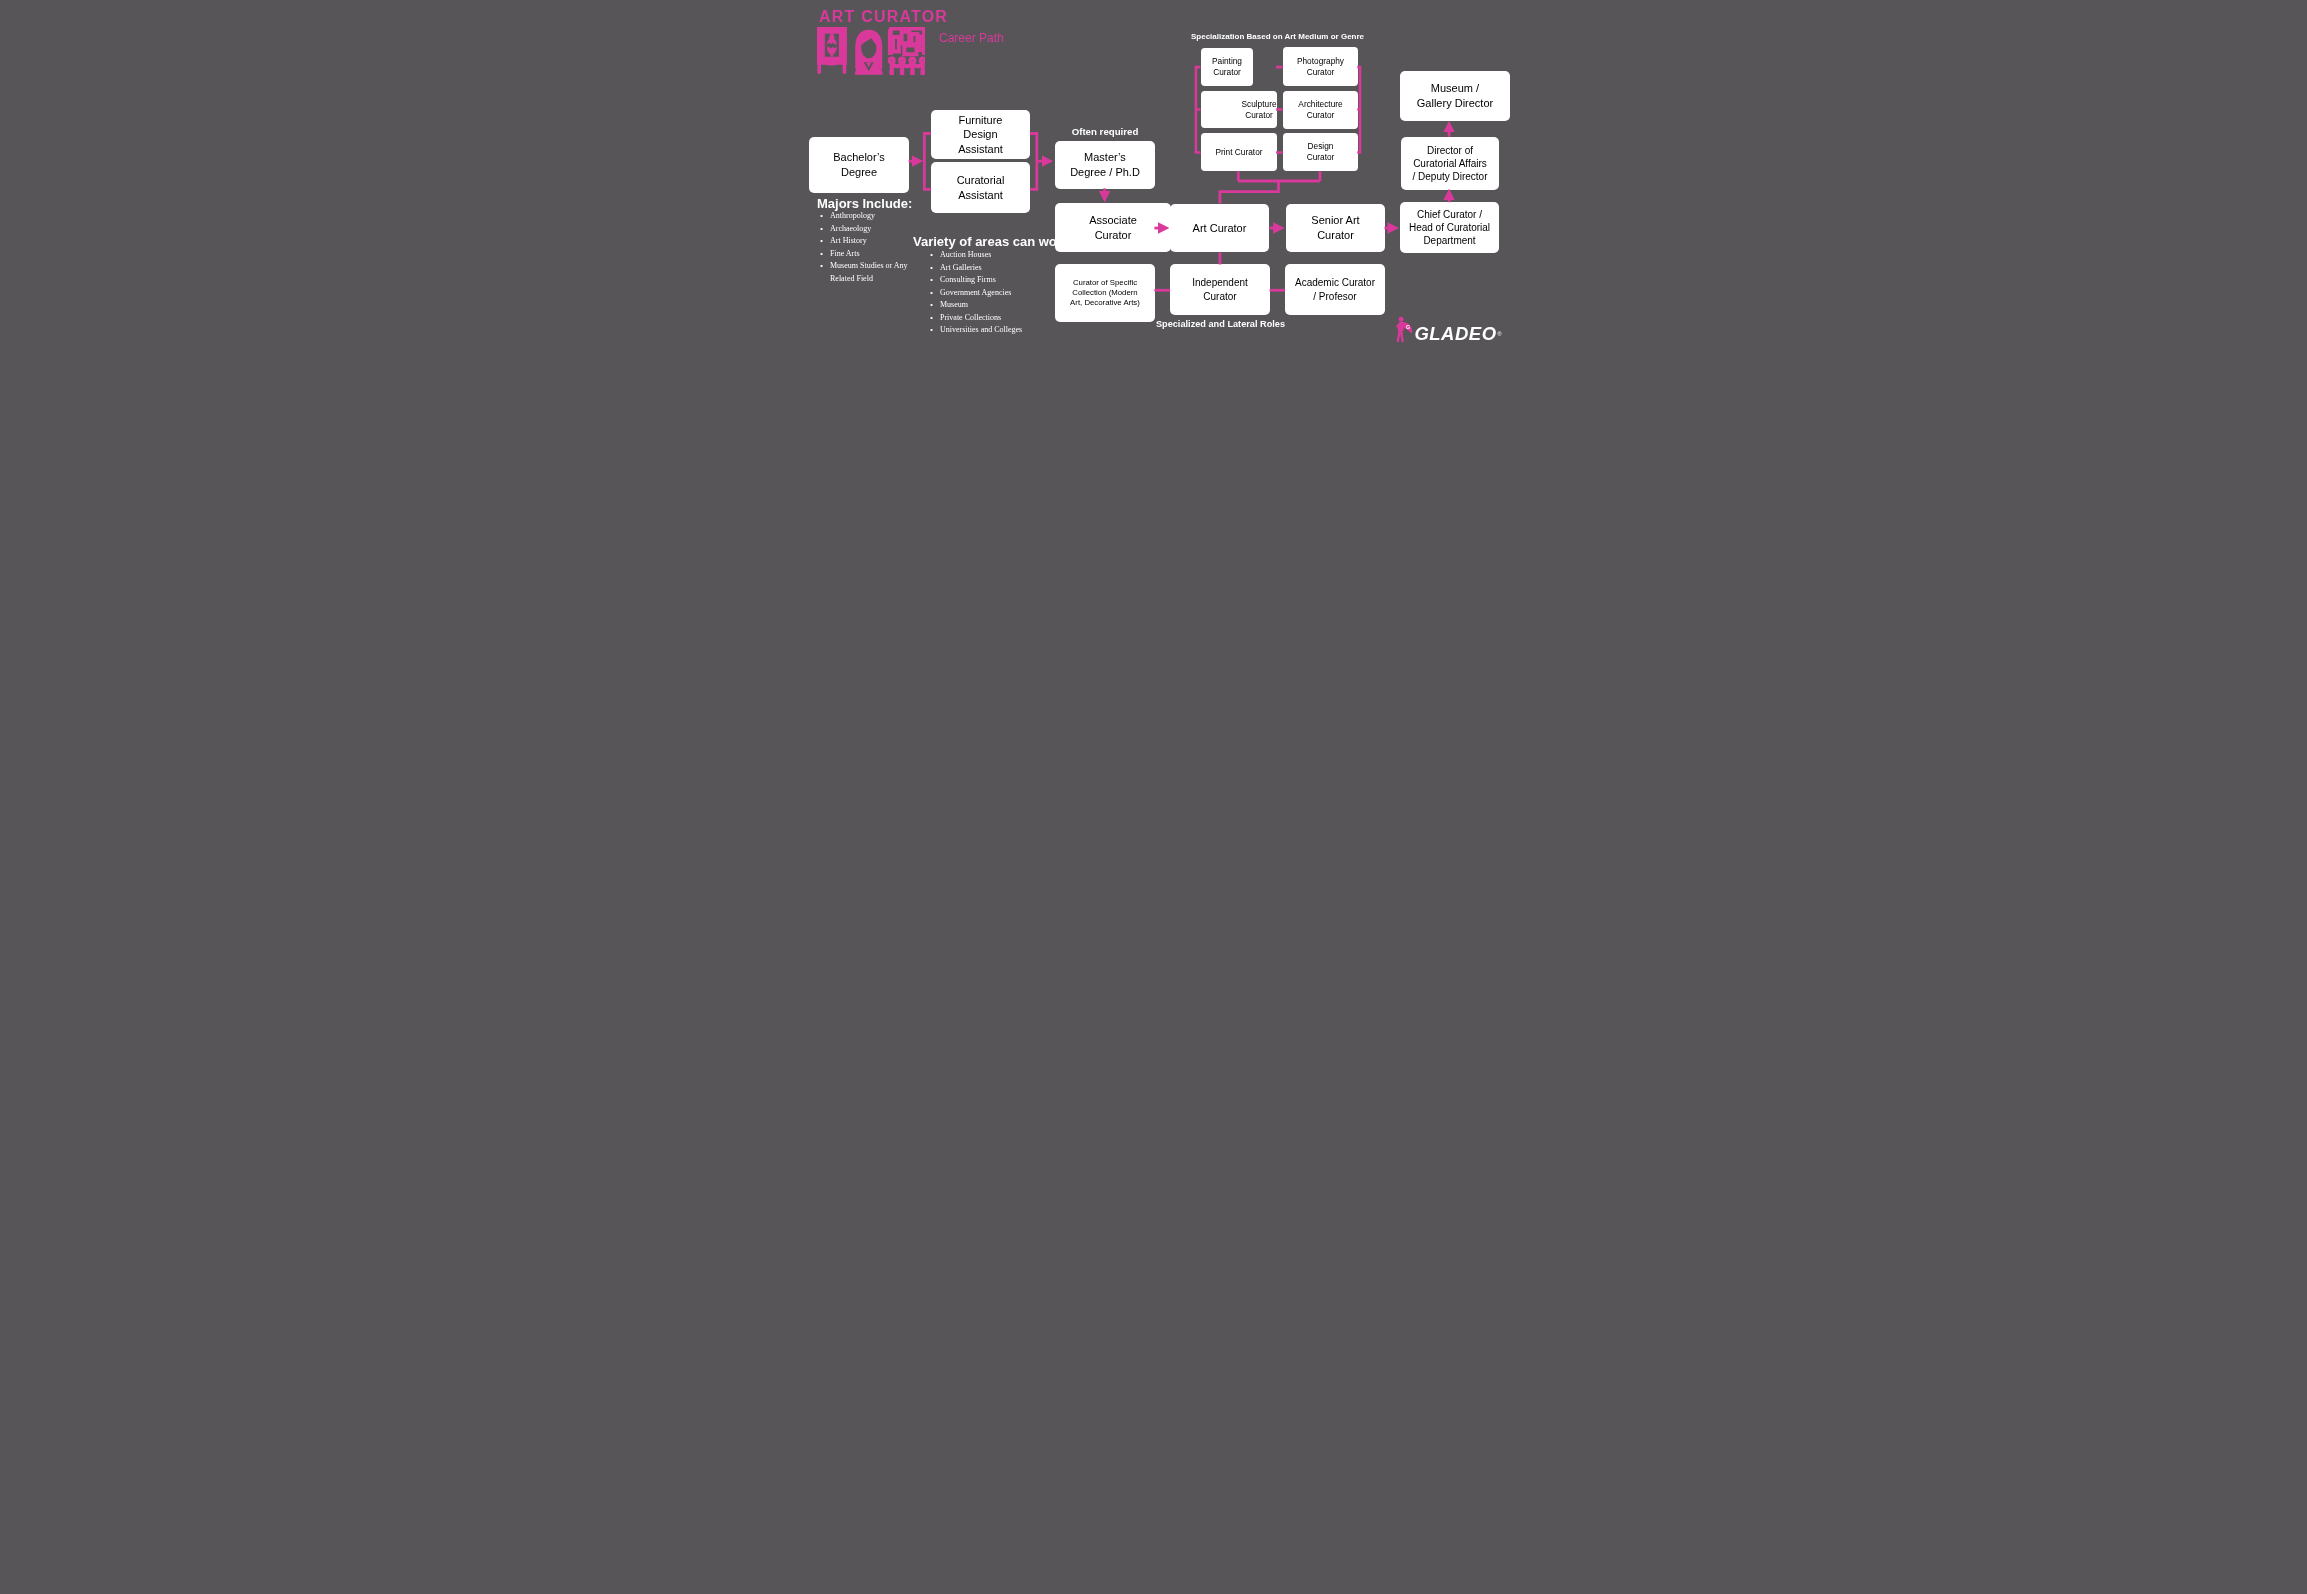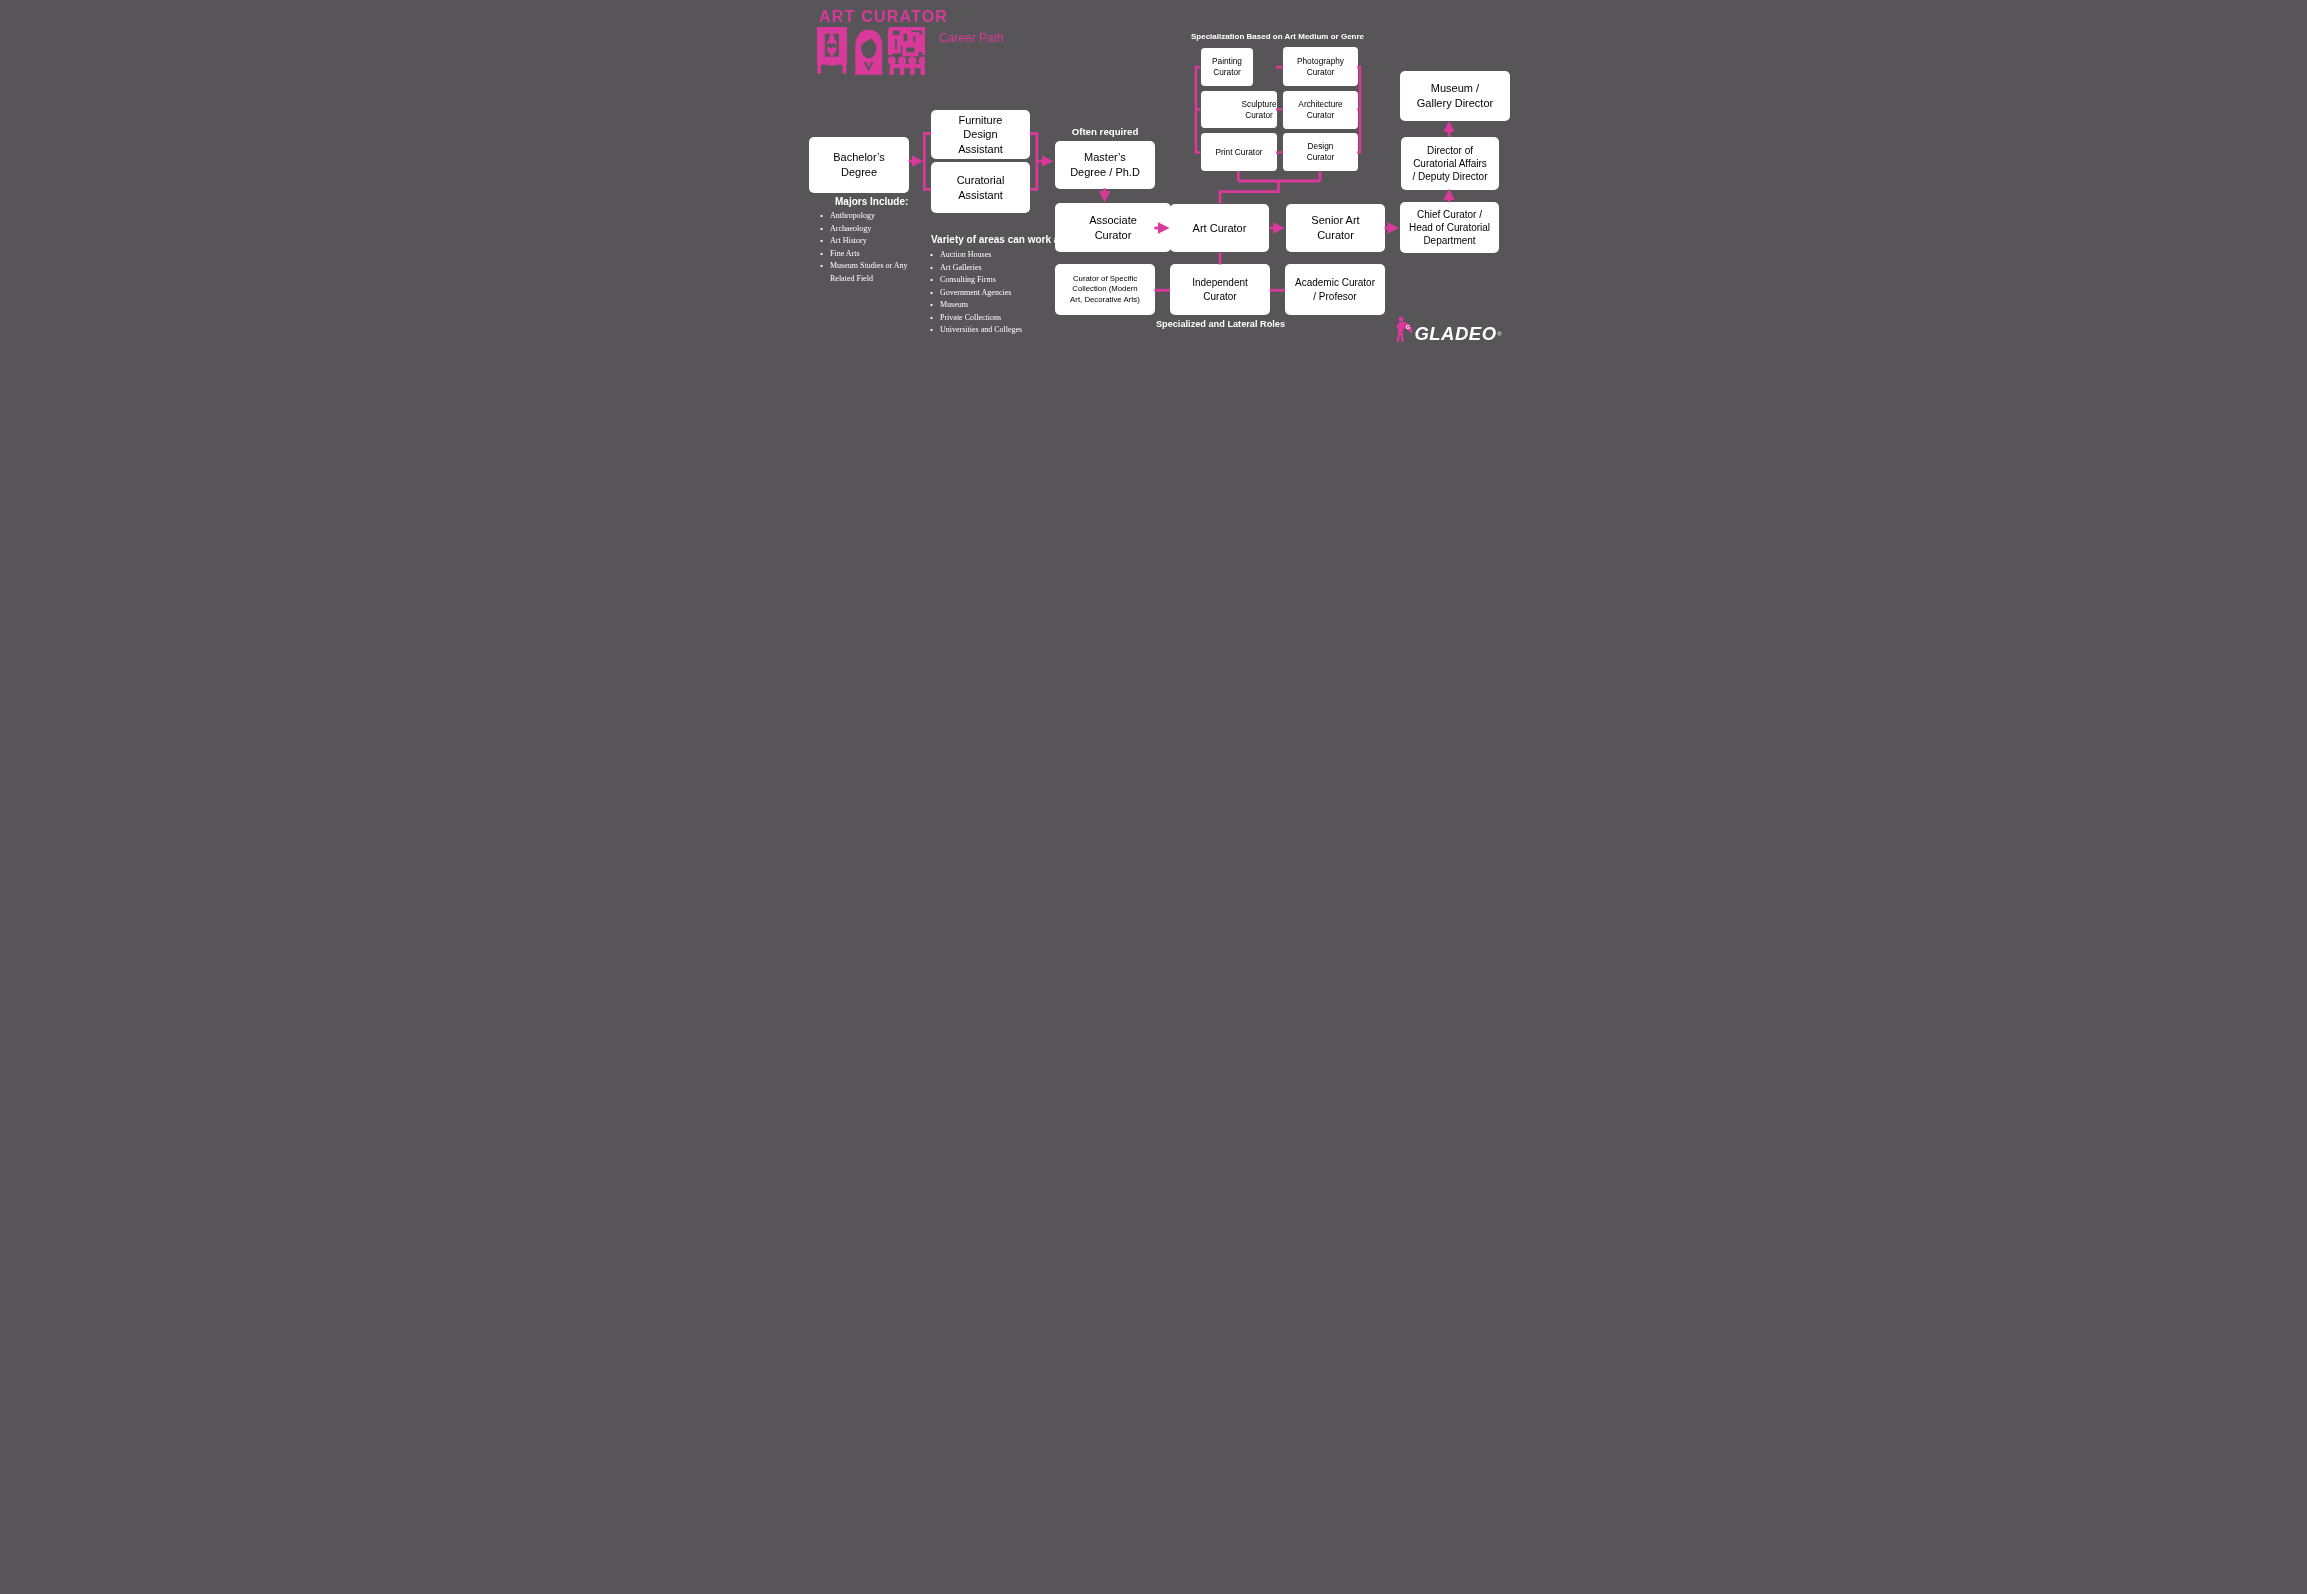--- a/index.html
+++ b/index.html
@@ -29,21 +29,21 @@
   .f22{font-size:10px;}
   .f18{font-size:8.3px;}
   .f17{font-size:7.8px;}
   .small{border-radius:3.7px;}
 
   .caption{position:absolute;color:var(--caption-text);font-weight:700;text-align:center;}
   .page-title{position:absolute;left:27px;top:8.3px;color:var(--accent);font-size:16px;font-weight:700;letter-spacing:1.2px;}
   .page-subtitle{position:absolute;left:147px;top:31px;color:var(--accent);font-size:12px;font-weight:400;}
 
   .list-block{position:absolute;color:var(--caption-text);}
-  .list-heading{font-weight:700;font-size:10px;color:var(--caption-text);position:absolute;margin-left:18px;}
+  .list-heading{font-weight:700;font-size:13px;color:var(--caption-text);position:absolute;}
   ul.dots{list-style:none;font-family:Liberation Serif, serif;}
   ul.dots li{position:relative;padding-left:11px;font-size:8px;line-height:12.5px;color:var(--caption-text);}
   ul.dots li::before{content:"\2022";position:absolute;left:0.9px;top:0;font-size:8.8px;}
 
   svg.overlay{position:absolute;left:0;top:0;pointer-events:none;}
   .edge{stroke:var(--accent);stroke-width:6;fill:none;stroke-linecap:butt;stroke-linejoin:miter;}
   .edge.thin{stroke-width:5.5;}
   #ah path{fill:var(--accent);}
 
   .icon-art{position:absolute;left:25px;top:27px;}
@@ -130,21 +130,21 @@
   <div class="node small f18" style="left:491px;top:47px;width:75px;height:39px;">Photography
 Curator</div>
   <div class="node small f18" style="left:409px;top:91px;width:76px;height:37px;padding-left:40px;">Sculpture
 Curator</div>
   <div class="node small f18" style="left:491px;top:91px;width:75px;height:38px;">Architecture
 Curator</div>
   <div class="node small f18" style="left:409px;top:133px;width:76px;height:38px;">Print Curator</div>
   <div class="node small f18" style="left:491px;top:133px;width:75px;height:38px;">Design
 Curator</div>
 
-  <div class="node f17" style="left:263px;top:264px;width:100px;height:51px;">Curator of Specific
+  <div class="node f17" style="left:263px;top:264px;width:100px;height:58px;">Curator of Specific
 Collection (Modern
 Art, Decorative Arts)</div>
   <div class="node f22" style="left:378px;top:264px;width:100px;height:51px;">Independent
 Curator</div>
   <div class="node f22" style="left:493px;top:264px;width:100px;height:51px;">Academic Curator
 / Profesor</div>
   <div class="caption" style="left:336px;top:319px;width:185px;font-size:9.2px;">Specialized and Lateral Roles</div>
 
   <div class="caption" style="left:263px;top:126px;width:100px;font-size:9.7px;">Often required</div>
 

